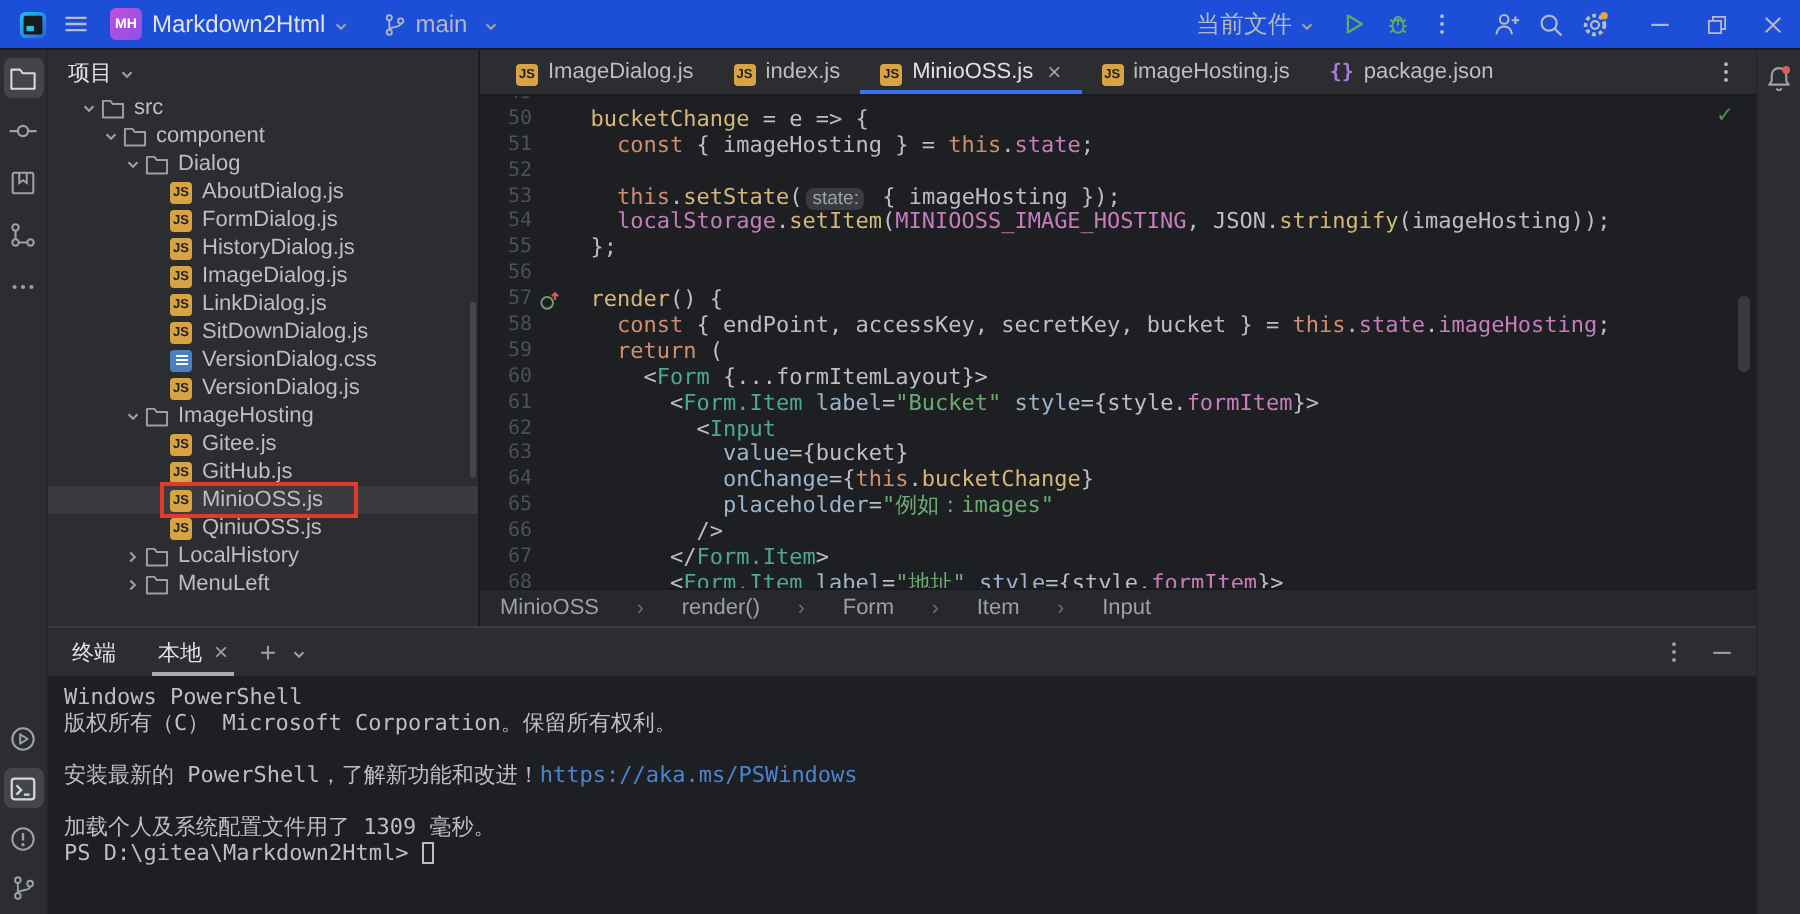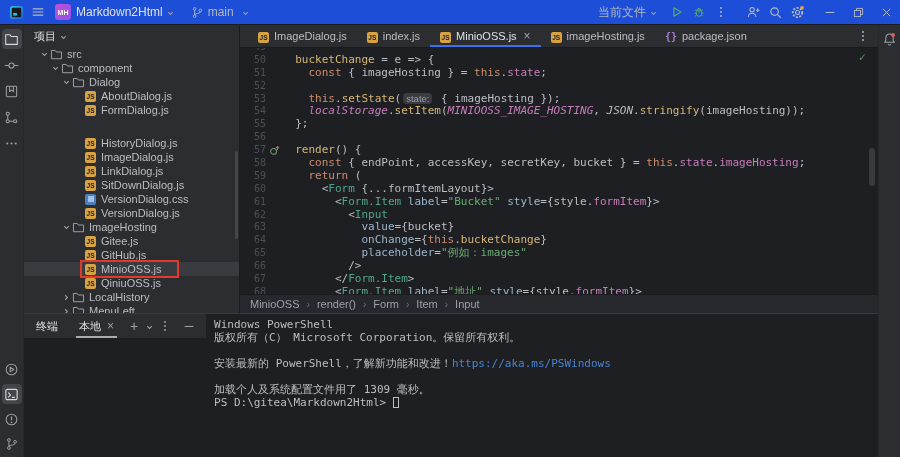--- a/index.html
+++ b/index.html
@@ -52,30 +52,30 @@
 .tab.active::after{content:"";position:absolute;left:0;right:0;bottom:0;height:2px;background:#3574f0}
 .tclose{color:#9da0a8;font-size:12px;margin-left:2px;line-height:1}
 .tabactions{margin-left:auto;display:flex;align-items:center;padding-right:4px}
 .codearea{height:246px;position:relative;overflow:hidden;font-family:"DejaVu Sans Mono",monospace;font-size:11px;line-height:12.9px}
 .codeinner{margin-top:-7px}
 .cl{display:flex;height:12.9px}
 .ln{width:26px;text-align:right;color:#4b5059;flex:none;font-size:10px}
 .gut{width:16px;flex:none;display:flex;align-items:center;justify-content:center}
 .ct{white-space:pre}
 .pln{color:#bcbec4}.kw{color:#cf8e6d}.fn{color:#d5b778}.prop{color:#c77dbb}.str{color:#6aab73}
-.tag{color:#4ea88b}.attr{color:#9db5cc}.it{font-style:italic}
+.tag{color:#4ea88b}.attr{color:#9db5cc}.it{}
 .prop.it{color:#c77dbb}
 .hint{background:#393b40;color:#9da0a8;border-radius:4px;padding:0 3px;font-size:9.5px;margin:0 2px;font-family:"Liberation Sans",sans-serif}
 .hl{background:#383b3e;box-shadow:0 0 0 1px #50535a;border-radius:2px;color:#bcbec4}
 .edcheck{position:absolute;top:3px;right:12px;color:#549159;font-size:12px;font-weight:700}
 .edscroll{position:absolute;right:3px;top:100px;width:6px;height:38px;background:#4e5157;border-radius:3px;opacity:.55}
-.crumbs{height:19px;background:#26282e;display:flex;align-items:center;padding-left:10px;gap:7px;font-size:11px;color:#9da0a8;border-top:1px solid #1a1b1e}
+.crumbs{height:19px;background:#26282e;display:flex;align-items:center;padding-left:10px;gap:19px;font-size:11px;color:#9da0a8;border-top:1px solid #1a1b1e}
 .csep{color:#6f737a;font-size:10px}
 
-.termpanel{height:144px;background:#1e1f22;border-top:1px solid #393b40;display:flex;flex-direction:row}
+.termpanel{height:144px;background:#1e1f22;border-top:1px solid #393b40;display:flex;flex-direction:column}
 .termhead{height:24px;background:#2b2d30;display:flex;align-items:center;padding:0 6px 0 12px;font-size:11px;flex:none}
 .termtitle{color:#dfe1e5;margin-right:16px}
 .termtab{display:flex;align-items:center;gap:6px;color:#dfe1e5;height:100%;padding:0 5px;position:relative}
 .termtab::after{content:"";position:absolute;left:2px;right:2px;bottom:0;height:2px;background:#a8abb0}
 .termx{color:#9da0a8;font-size:12px;line-height:1}
 .tplus{color:#9da0a8;font-size:14px;margin-left:6px;width:18px;text-align:center}
 .termhead .chev{margin-left:2px}
 .termactions{margin-left:auto;display:flex;align-items:center;gap:2px}
 .termactions .sbtn{color:#9da0a8}
 .termbody{flex:1;padding:4px 0 0 8px;font-family:"DejaVu Sans Mono",monospace;font-size:11px;line-height:13px;color:#bcbec4}
@@ -364,21 +364,21 @@
               </span>
             </div>
             <div class="trow" style="padding-left: 60px;">
               <span class="nwrap">
                 <span class="tic">
                   <span class="bjs">JS</span>
                 </span>
                 <span>FormDialog.js</span>
               </span>
             </div>
-            <div class="trow" style="padding-left: 60px; margin-top: 19px;">
+            <div class="trow" style="padding-left: 60px;">
               <span class="nwrap">
                 <span class="tic">
                   <span class="bjs">JS</span>
                 </span>
                 <span>HistoryDialog.js</span>
               </span>
             </div>
             <div class="trow" style="padding-left: 60px;">
               <span class="nwrap">
                 <span class="tic">

